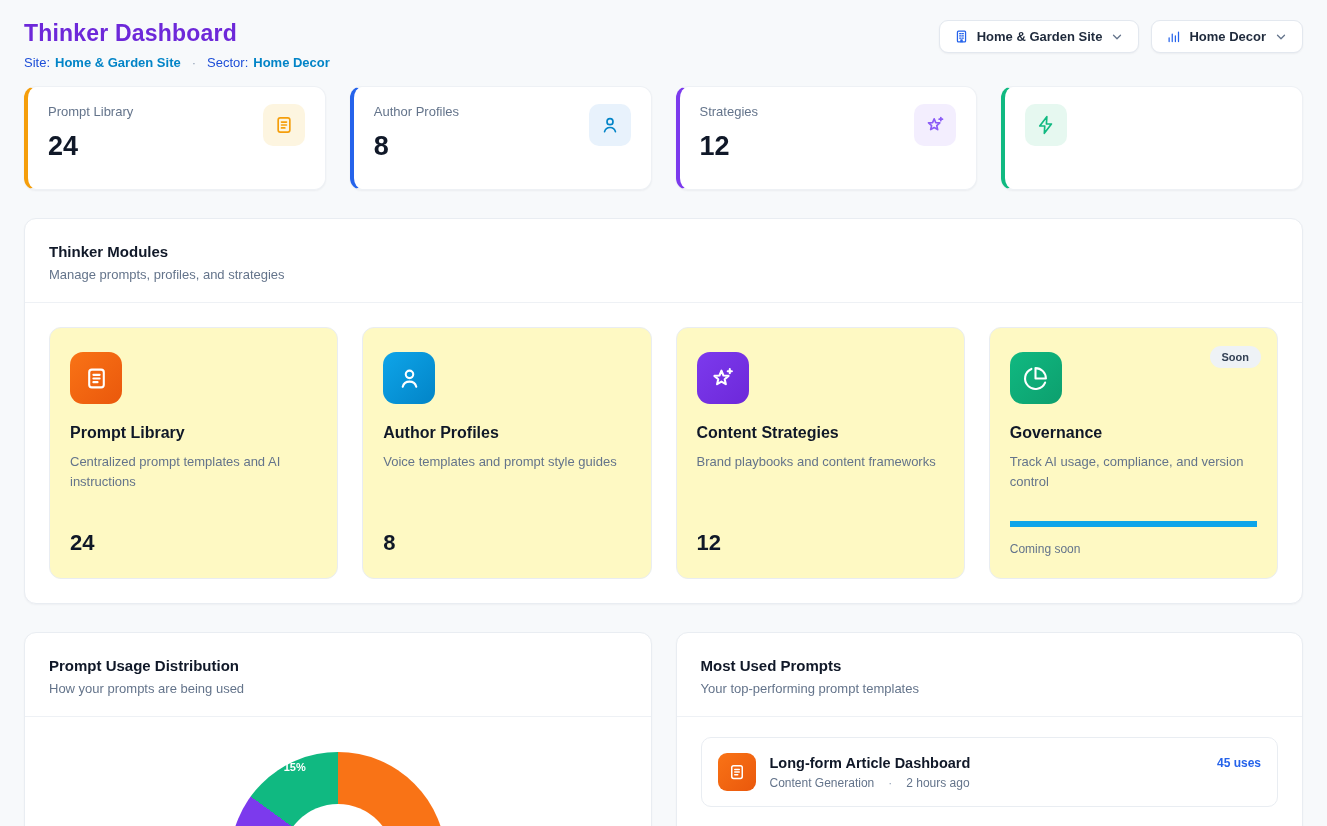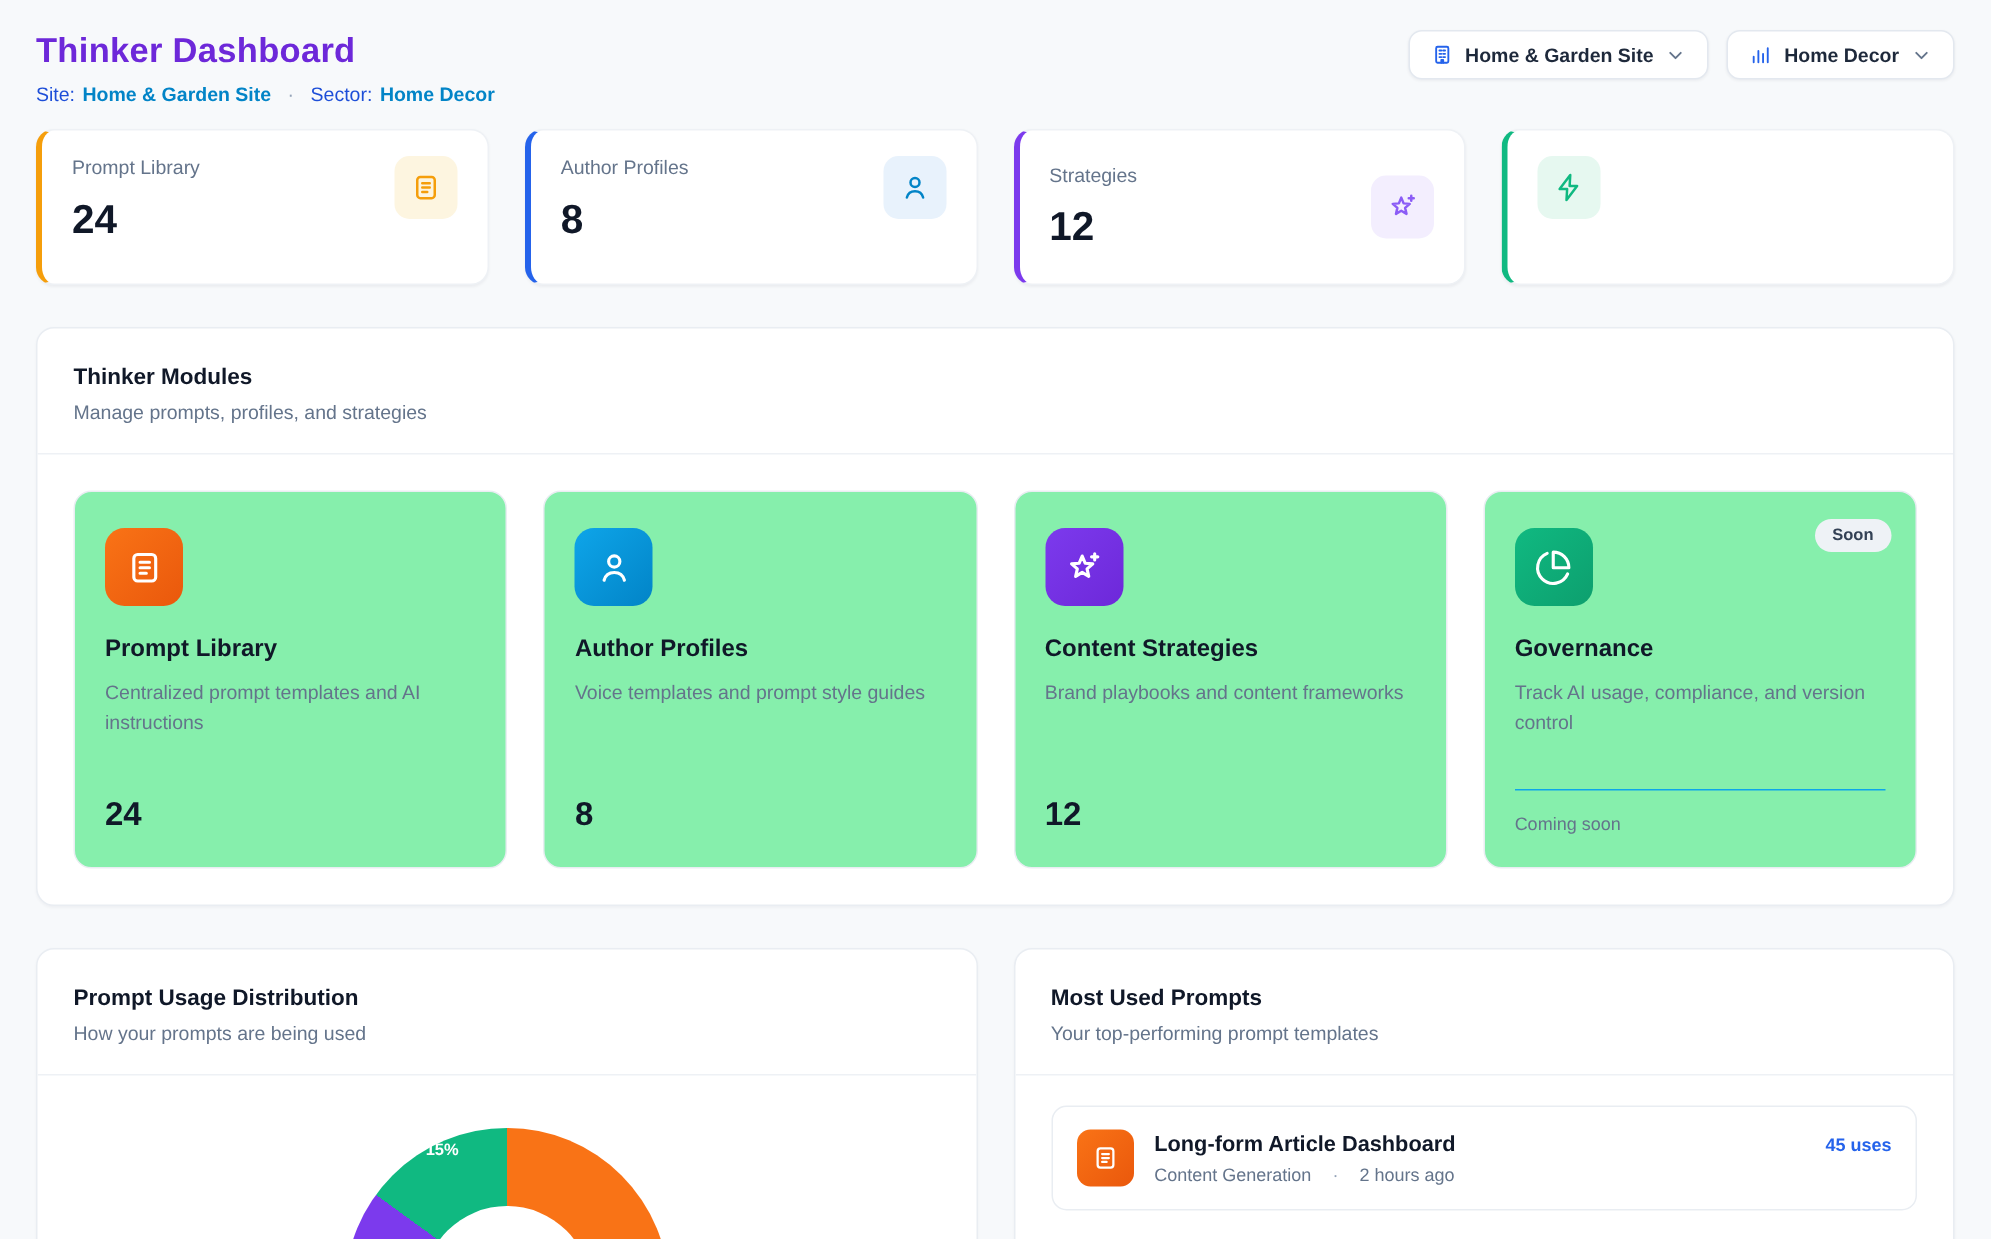--- a/index.html
+++ b/index.html
@@ -35,61 +35,61 @@
   
   .stats { margin-top:16px; display:grid; grid-template-columns:repeat(4,1fr); gap:24px; }
   .stat-card {
     background:#fff; border:1px solid #eef1f5; border-left-width:4px;
     border-radius:12px; padding:17px 20px; height:104px;
     display:flex; justify-content:space-between;
     box-shadow:0 1px 2px rgba(16,24,40,.05);
   }
   .accent-orange { border-left-color:#f59e0b; }
   .accent-blue   { border-left-color:#2563eb; }
-  .accent-purple { border-left-color:#7c3aed;align-items:center; }
+  .accent-purple { border-left-color:#7c3aed; }
   .accent-green  { border-left-color:#10b981; }
   .stat-label { font-size:13px; color:#64748b; }
   .stat-value { margin-top:12px; font-size:27px; font-weight:800; color:#101828; }
   .stat-icon { width:42px; height:42px; border-radius:10px; display:flex; align-items:center; justify-content:center; flex:none; }
   .stat-icon svg { width:20px; height:20px; }
   .tint-orange { background:#fdf5e0; color:#f59e0b; }
   .tint-blue   { background:#e8f2fc; color:#0284c7; }
   .tint-purple { background:#f3eefe; color:#8b5cf6; }
   .tint-green  { background:#e6f8f0; color:#10b981; }
 
   
   .panel {
     margin-top:28px; background:#fff; border:1px solid #e9edf2;
     border-radius:12px; box-shadow:0 1px 2px rgba(16,24,40,.04);
   }
   .panel-header { padding:24px 24px 20px; border-bottom:1px solid #eef1f5; }
   .panel-title { font-size:15px; font-weight:700; color:#101828; }
   .panel-sub { margin-top:7px; font-size:13px; color:#64748b; }
   .panel-body { padding:24px; display:grid; grid-template-columns:repeat(4,1fr); gap:24px; }
   .module-card {
-    position:relative; background:#86efac; border:1px solid #e9edf2; border-radius:12px;
+    position:relative; background:#fef9c3; border:1px solid #e9edf2; border-radius:12px;
     padding:24px 20px 22px; min-height:252px; display:flex; flex-direction:column; cursor:pointer;
   }
   .module-icon {
     width:52px; height:52px; border-radius:13px; color:#fff;
     display:flex; align-items:center; justify-content:center; flex:none;
   }
   .module-icon svg { width:25px; height:25px; }
   .bg-orange { background:linear-gradient(135deg,#f97316,#ea580c); }
   .bg-blue   { background:linear-gradient(135deg,#0ea5e9,#0284c7); }
   .bg-purple { background:linear-gradient(135deg,#7c3aed,#6d28d9); }
   .bg-green  { background:linear-gradient(135deg,#10b981,#0d9f6e); }
   .module-title { margin-top:20px; font-size:16px; font-weight:700; color:#101828; }
   .module-desc { margin-top:10px; font-size:13px; color:#64748b; line-height:1.55; }
   .module-count { margin-top:auto; font-size:22px; font-weight:800; color:#101828; }
   .soon-badge {
     position:absolute; top:18px; right:16px; background:#eef2f6; color:#334155;
     font-size:11px; font-weight:700; border-radius:999px; padding:5px 12px;
   }
-  .module-footer { margin-top:auto; border-top:1px solid #0ea5e9; padding-top:15px; font-size:12px; color:#64748b; }
+  .module-footer { margin-top:auto; border-top:6px solid #0ea5e9; padding-top:15px; font-size:12px; color:#64748b; }
 
   
   .bottom-grid { margin-top:28px; display:grid; grid-template-columns:1fr 1fr; gap:24px; }
   .card {
     background:#fff; border:1px solid #e9edf2; border-radius:12px;
     box-shadow:0 1px 2px rgba(16,24,40,.04); overflow:hidden;
   }
   .card-header { padding:24px 24px 20px; border-bottom:1px solid #eef1f5; }
   .card-title { font-size:15px; font-weight:700; color:#101828; }
   .card-sub { margin-top:7px; font-size:13px; color:#64748b; }

